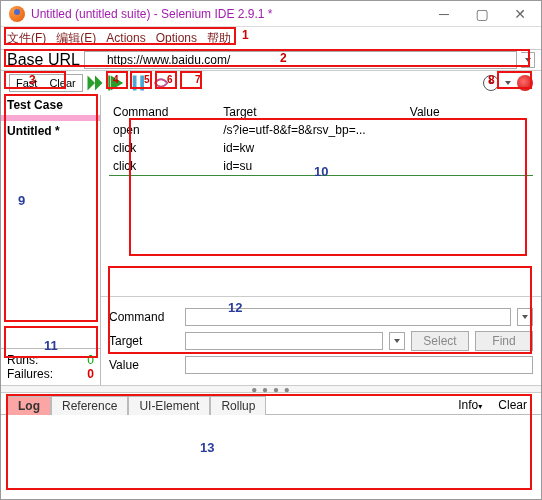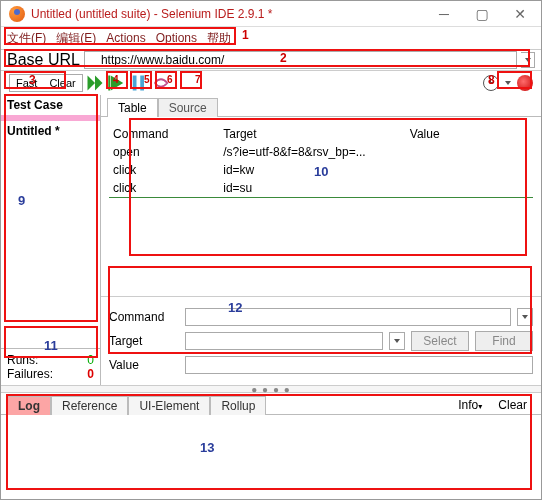--- a/index.html
+++ b/index.html
@@ -2,34 +2,34 @@
 <html><head>
 <meta charset="utf-8">
 <style>
   * { box-sizing: border-box; margin: 0; padding: 0; font-family: "Segoe UI", Tahoma, sans-serif; }
   body { width: 542px; height: 500px; border: 1px solid #999; background: #fff; font-size: 12px; overflow: hidden; }
 
   
   .titlebar { height: 26px; display: flex; align-items: center; padding: 0 2px; background: #fff; border-bottom: 1px solid #ddd; }
   .titlebar .ff { width: 16px; height: 16px; border-radius: 8px; margin: 0 6px; background: radial-gradient(circle at 30% 30%, #ff9a3c, #e25c12); position: relative;}
   .titlebar .ff::after{content:"";position:absolute;left:5px;top:3px;width:6px;height:6px;border-radius:50%;background:#4c6acc;}
-  .titlebar .ttl { flex: 1; color: #b91c1c; font-size: 12px; }
+  .titlebar .ttl { flex: 1; color: #a21caf; font-size: 12px; }
   .wbtn { width: 38px; height: 24px; display: flex; align-items: center; justify-content: center; color: #666; font-size: 14px; }
 
   
   .menubar { height: 22px; display: flex; align-items: center; padding: 0 6px; gap: 10px; font-size: 12px; position: relative; }
   .menubar .mitem { color: #7f1d1d; cursor: default; text-decoration: underline; text-underline-offset: 2px; }
   .ann { color: #c00; font-size: 12px; font-weight: bold; position: absolute; pointer-events:none;}
   .annblue { color: #2a3d9b; font-size: 13px; font-weight: bold; position: absolute; pointer-events:none;}
   .redbox { border: 2px solid #e11; position: absolute; pointer-events:none; }
 
   
   .baseurlrow { height: 22px; display: flex; align-items: center; border-top: 1px solid #ccc; border-bottom: 1px solid #ccc; padding: 0 6px; gap:4px;}
   .baseurlrow .lbl{font-size:16px;}
-  .baseurlrow input { flex:1; height:18px; border:1px solid #aaa; padding:0 16px; font-size:12px;}
+  .baseurlrow input { flex:1; height:18px; border:1px solid #aaa; padding:0 22px; font-size:12px;}
   .baseurlrow .dd{width:14px;height:16px;border:1px solid #aaa;border-left:none;display:flex;align-items:center;justify-content:center;}
   .tri{width:0;height:0;border-left:3px solid transparent;border-right:3px solid transparent;border-top:4px solid #555;}
 
   
   .toolbar { height: 24px; display: flex; align-items: center; padding: 0 8px; gap:2px; position:relative;}
   .speedbox{display:flex;border:1px solid #aaa;height:18px;justify-content:center;}
   .speedbtn{padding:0 6px;font-size:11px;display:flex;align-items:center;}
   .tbtn{width:20px;height:20px;display:flex;align-items:center;justify-content:center;}
   .right{margin-left:auto;display:flex;gap:4px;align-items:center;}
   .clock{width:16px;height:16px;border:1.5px solid #555;border-radius:50%;position:relative;}
@@ -143,24 +143,20 @@
     <div class="hdr">Test Case</div>
     <div class="name">Untitled *</div>
     <div class="flex"></div>
     <div class="runinfo">
       <div><span>Runs:</span><span class="r">0</span></div>
       <div><span>Failures:</span><span class="f">0</span></div>
     </div>
   </div>
 
   <div class="editor">
-    <div class="edtabs">
-      <div class="edtab">Table</div>
-      <div class="edtab inactive">Source</div>
-    </div>
     <div class="cmdtable">
       <table class="ctbl">
         <tbody>
             <tr>
           <th style="width:26%">Command</th>
           <th style="width:44%">Target</th>
           <th>Value</th>
         </tr>
         <tr>
               <td>open</td>

